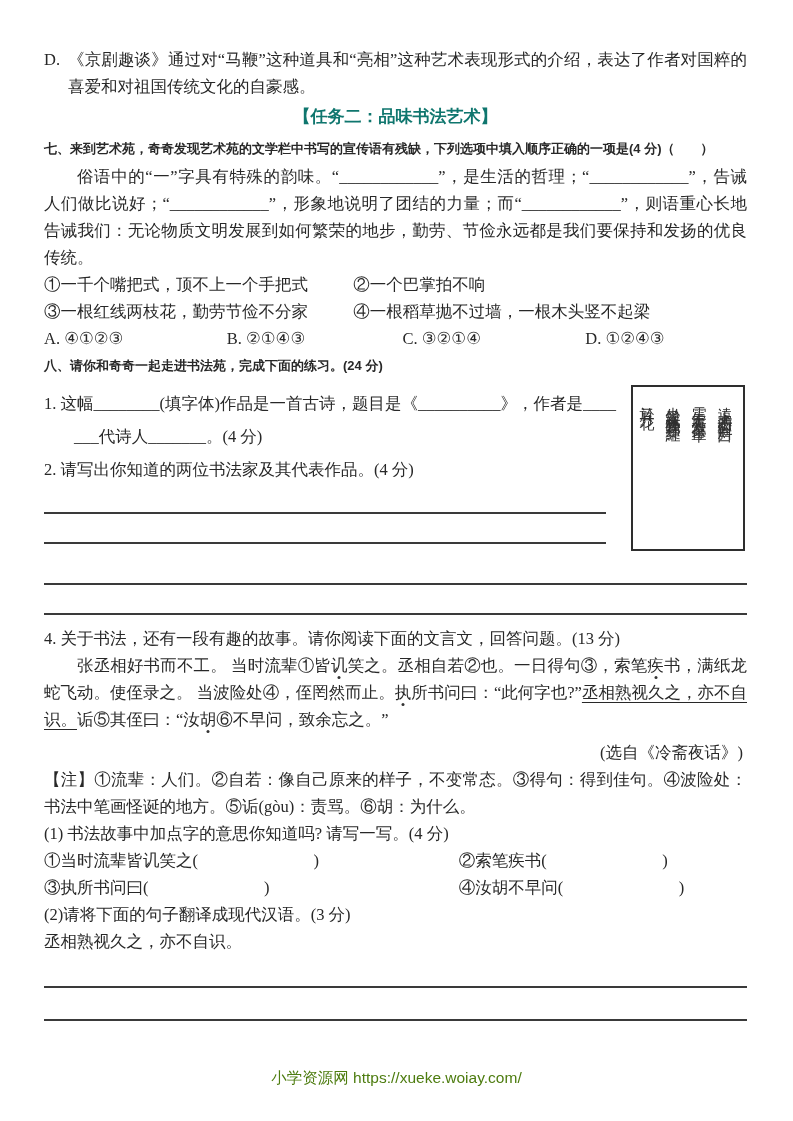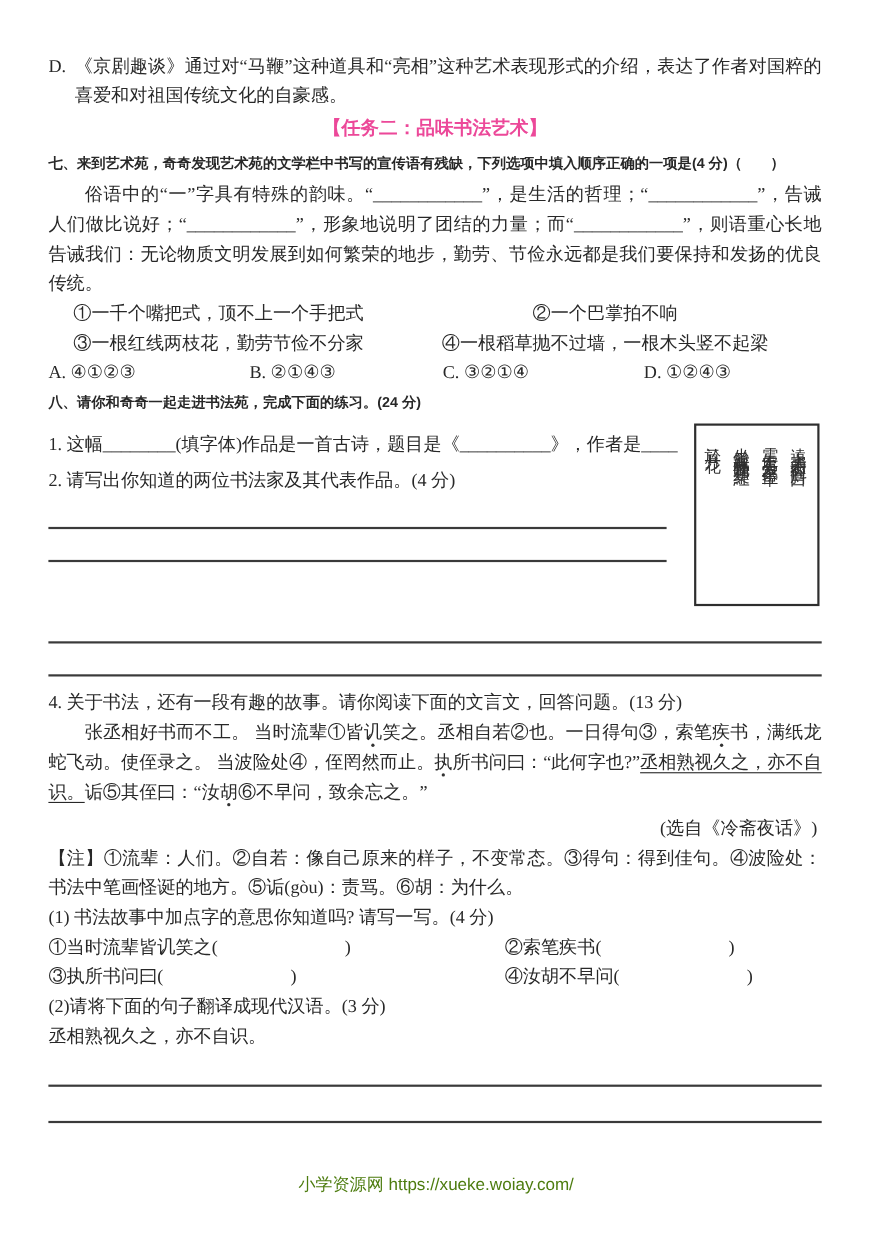--- a/index.html
+++ b/index.html
@@ -17,34 +17,34 @@
     padding:46px 46px 0 44px;
   }
   .para { text-align:justify; }
   .indent2 { text-indent:2em; }
   .opt-row { display:flex; align-items:flex-start; }
   .opt-label { width:24px; flex:0 0 auto; }
   .opt-text { flex:1; text-align:justify; }
   .intro-line1 { padding-left:30px; }
   .banner {
     text-align:center;
-    color:#ec4899;
+    color:#0f766e;
     font-family:"Liberation Sans","DejaVu Sans",sans-serif;
     font-weight:bold;
     font-size:17px;
     margin:3px 0 5px 0;
   }
   .sec-heading {
     font-family:"Liberation Sans","DejaVu Sans",sans-serif;
     font-weight:bold;
     font-size:13px;
     text-align:justify;
     line-height:28px;
   }
-  .pair-row { display:grid; grid-template-columns:44% 1fr;text-align:center; }
+  .pair-row { display:grid; grid-template-columns:44% 1fr; }
   .choice-row { display:grid; grid-template-columns:26% 25% 26% 23%; }
   .q8-top { display:flex; align-items:flex-start; }
   .q8-left { width:578px; flex:0 0 auto; }
   .q8-right { margin-left:auto; flex:0 0 auto; }
   .q1-line2 { padding-left:30px; }
   .ans-line { border-bottom:2px solid #3a3a3a; }
   .ans-short { width:562px; }
   .h31 { height:31px; } .h30 { height:30px; } .h34 { height:34px; } .h33 { height:33px; }
   .callig-box {
     width:114px; height:166px;
@@ -102,20 +102,21 @@
     <span>B. ②①④③</span>
     <span>C. ③②①④</span>
     <span>D. ①②④③</span>
   </div>
 
   <div class="sec-heading">八、请你和奇奇一起走进书法苑，完成下面的练习。(24 分)</div>
 
   <div class="q8-top">
     <div class="q8-left">
       <div class="para mt10">1. 这幅________(填字体)作品是一首古诗，题目是《__________》，作者是____</div>
+      <div class="para q1-line2 mt6">___代诗人_______。(4 分)</div>
       <div class="para mt6">2. 请写出你知道的两位书法家及其代表作品。(4 分)</div>
       <div class="ans-line ans-short h31"></div>
       <div class="ans-line ans-short h30"></div>
     </div>
     <div class="q8-right">
       <div class="callig-box">
         <div class="ccol">遠上寒山石徑斜白</div>
         <div class="ccol">雲生處有人家停車</div>
         <div class="ccol">坐愛楓林晚霜葉紅</div>
         <div class="ccol">於二月花</div>

